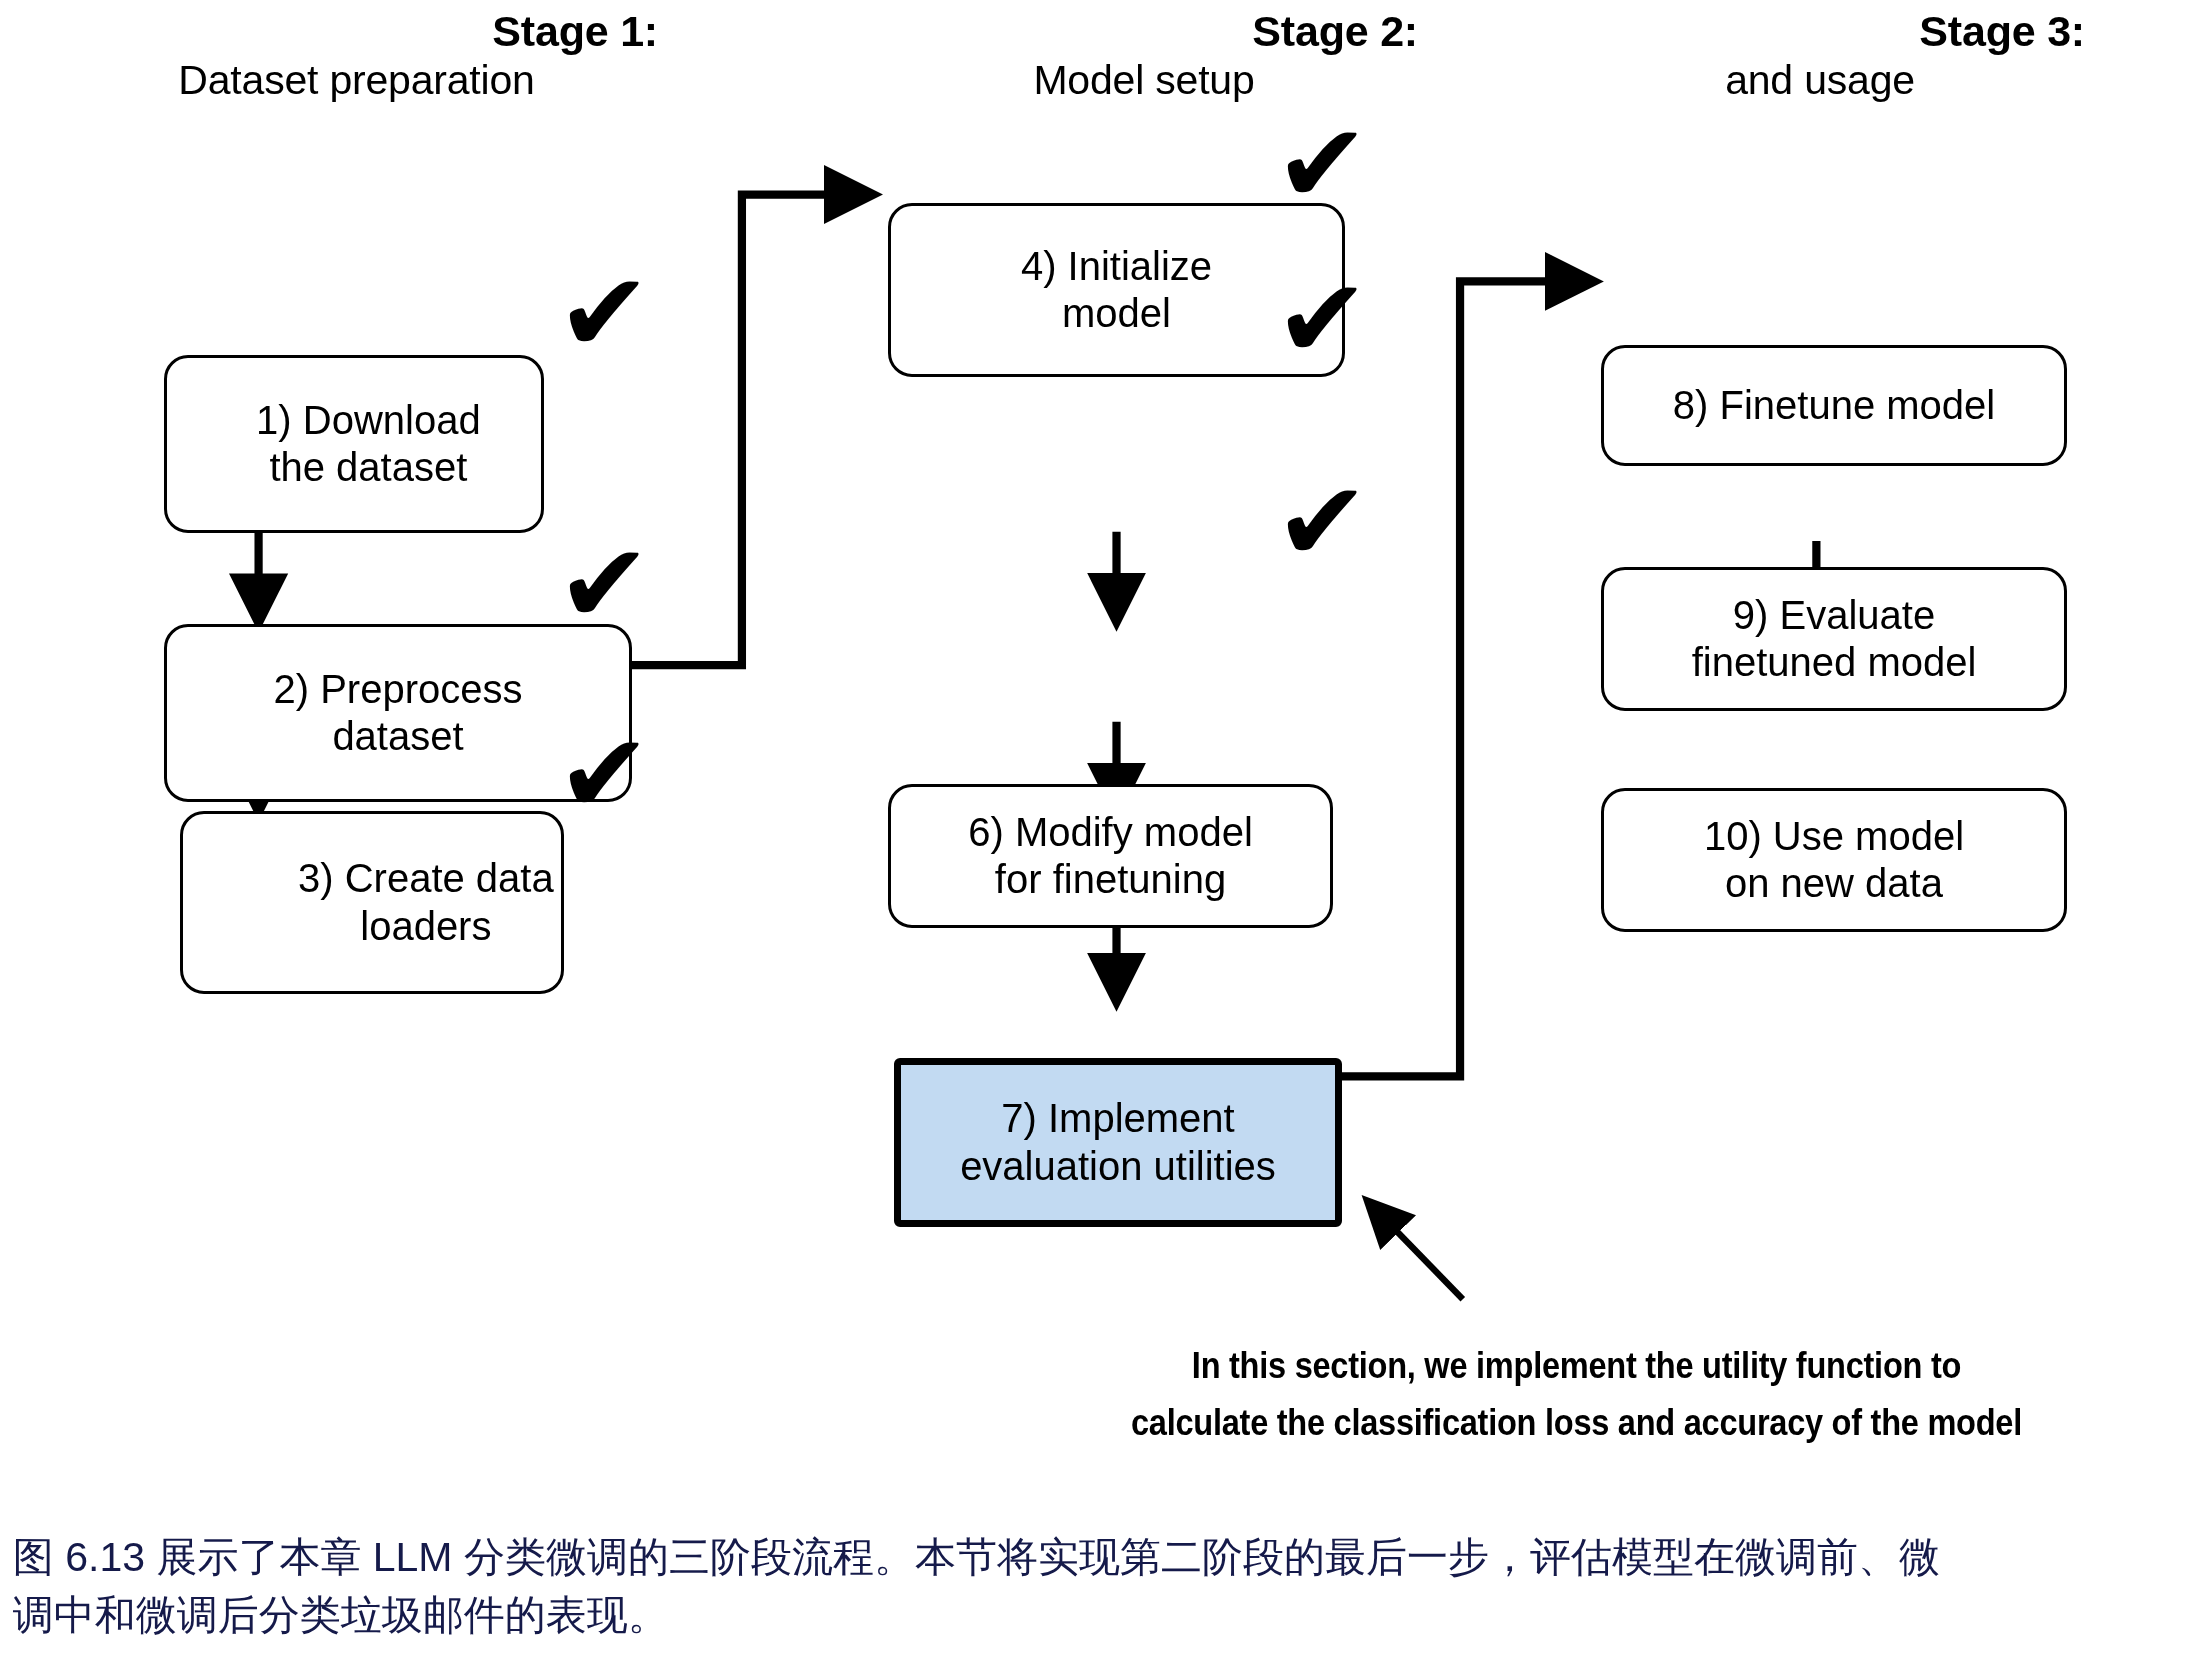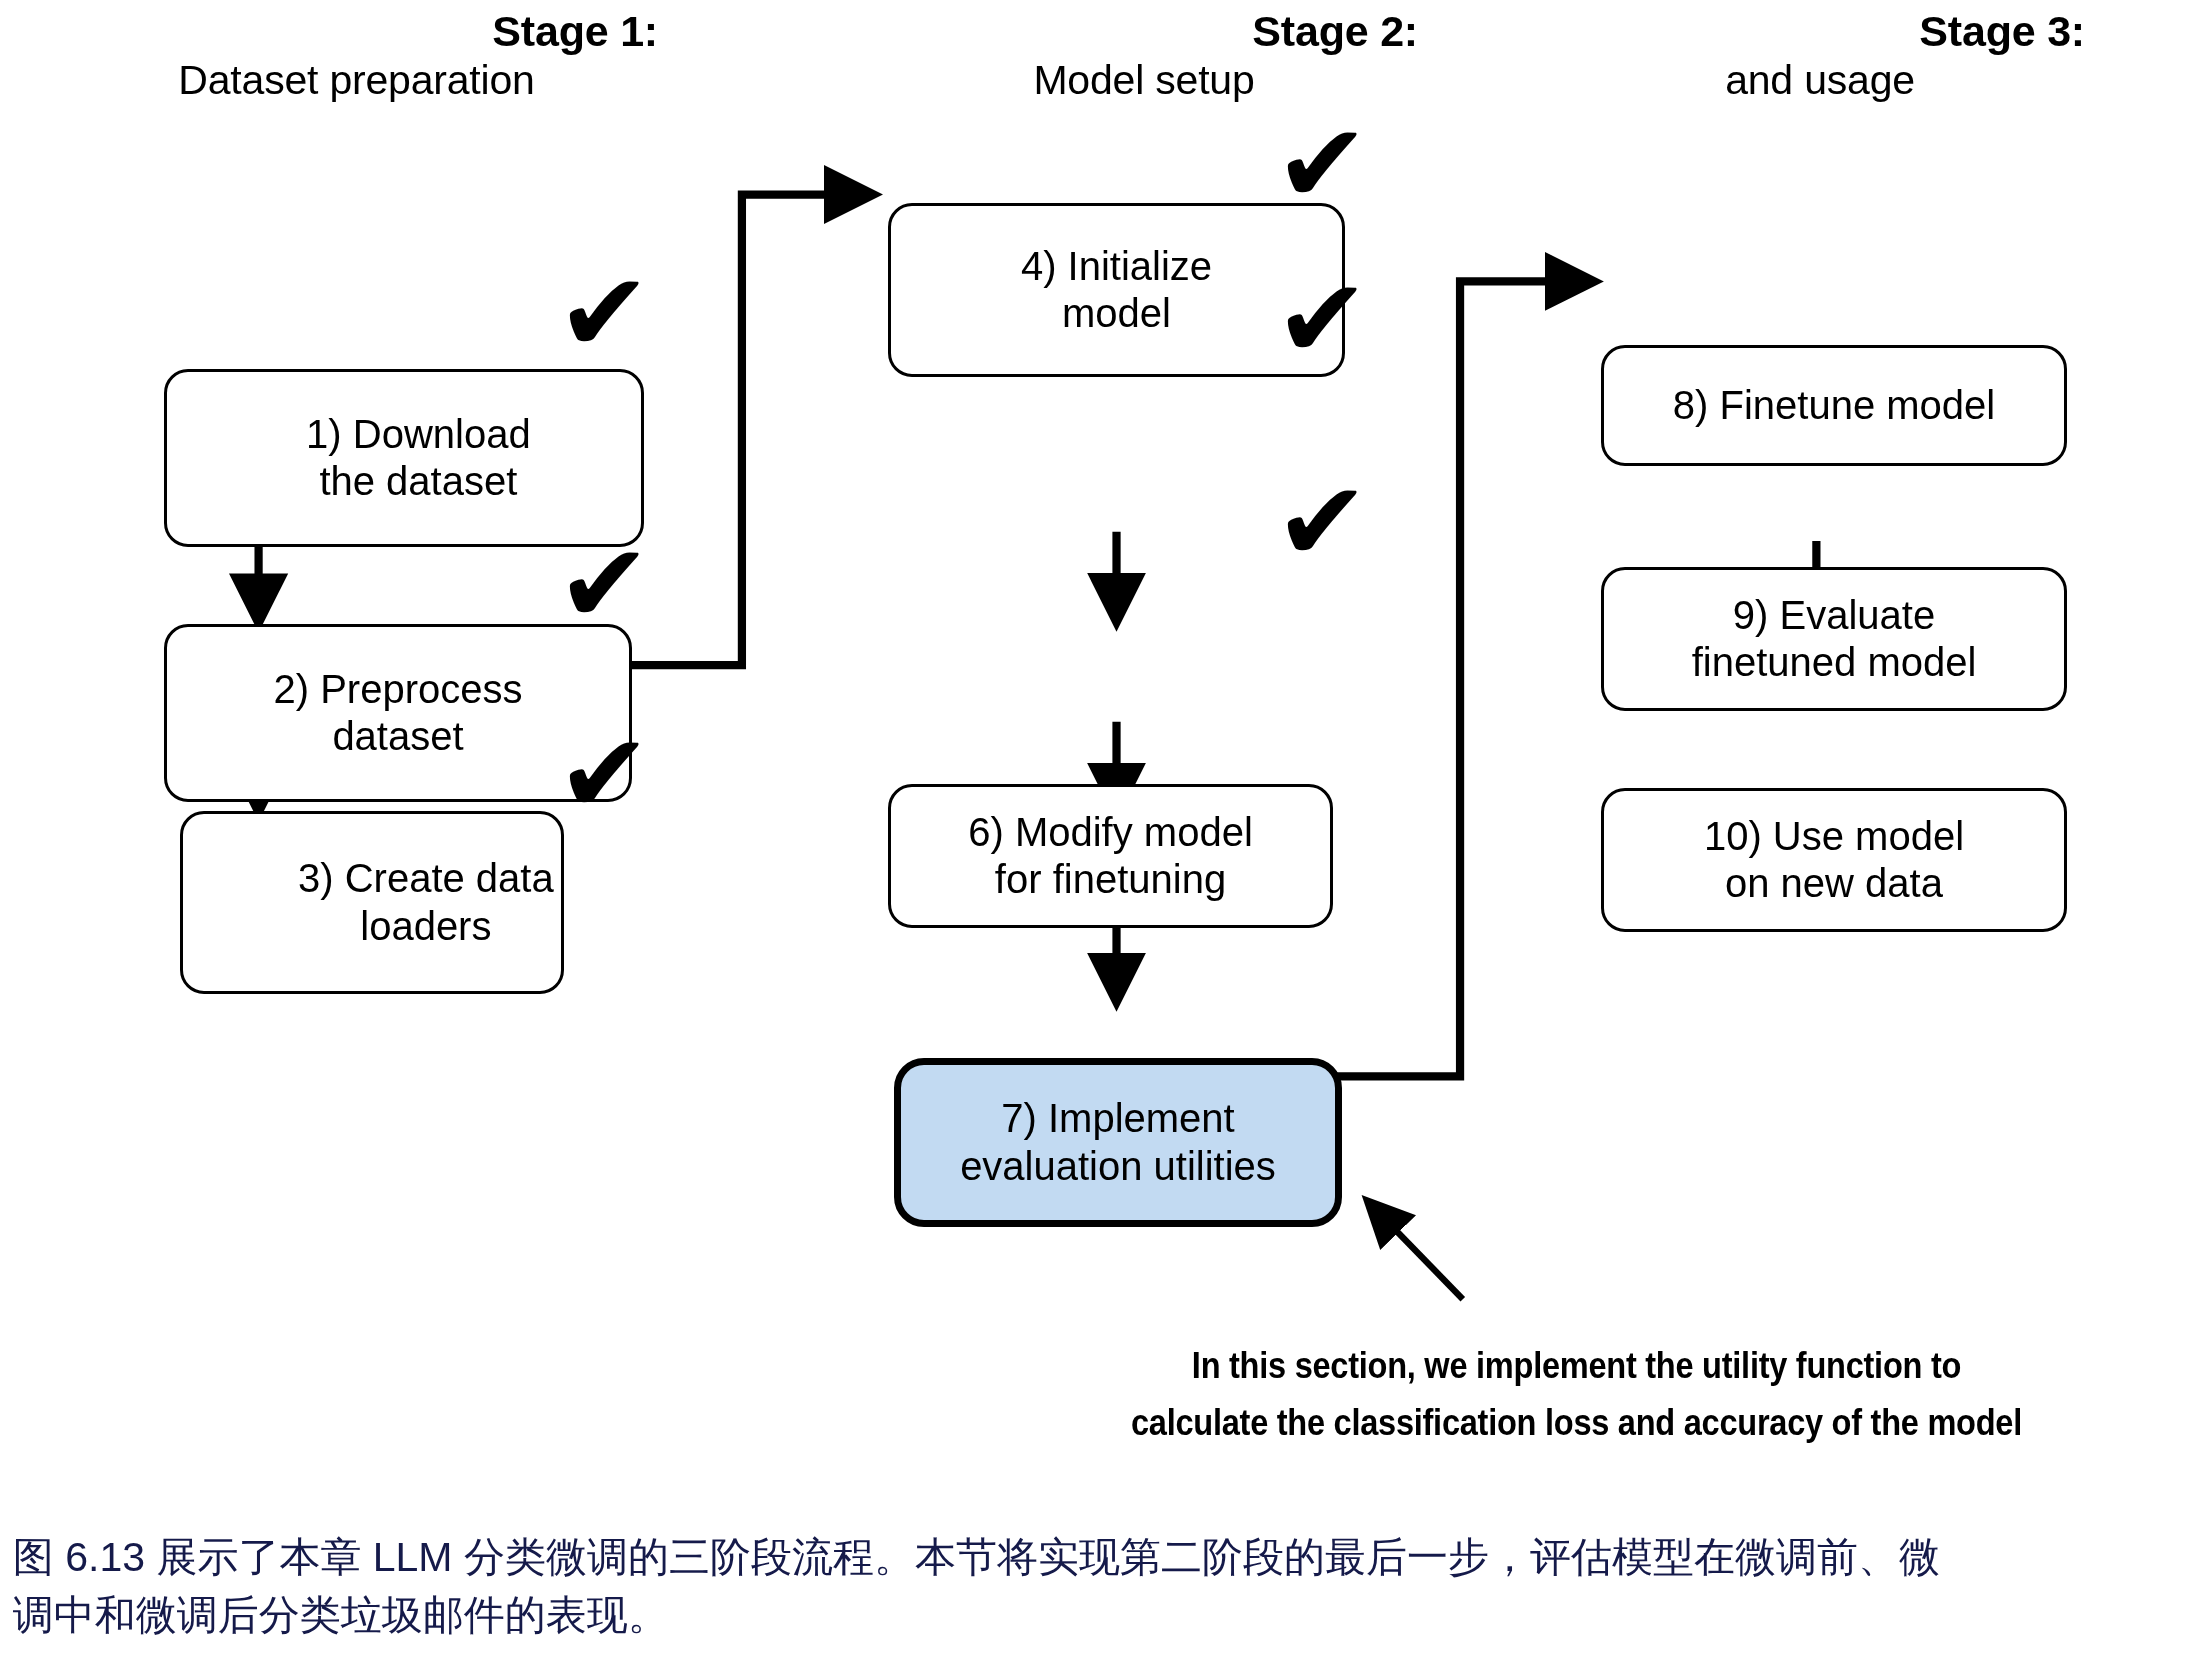--- a/index.html
+++ b/index.html
@@ -56,21 +56,21 @@
     text-align: center;
     font-size: 40px;
     line-height: 1.18;
     color: #000;
     padding: 0 7.3px;
     z-index: 3;
   }
   .node.highlight {
     background: #c2daf2;
     border-width: 7.3px;
-    border-radius: 30px;
+    border-radius: 6px;
     z-index: 4;
   }
 
   
   .check {
     position: absolute;
     font-size: 108px;
     line-height: 1;
     color: #000;
     font-family: "DejaVu Sans", sans-serif;
@@ -169,21 +169,21 @@
     <g stroke="#000" stroke-width="7" fill="none">
       <line x1="1601" y1="1422" x2="1500" y2="1318" marker-end="url(#ahs)"></line>
     </g>
   </svg>
 
   <div class="stage-head" style="left:55px; top:7.3px; width:603px;">
     <span class="stage-num">Stage 1:</span>
     <span class="stage-sub">Dataset preparation</span>
   </div>
 
-  <div class="node" style="left:164px; top:369px; width:480px; height:178px;padding-left:36px;">
+  <div class="node" style="left:164px; top:355px; width:380px; height:178px;padding-left:36px;">
     <div>
       <span>1) Download</span><br>
       <span>the dataset</span>
     </div>
   </div>
   <span class="check" style="left:559px; top:259px;">✔</span>
 
   <div class="node" style="left:164px; top:624px; width:468px; height:178px;">
     <div>
       <span>2) Preprocess</span><br>

